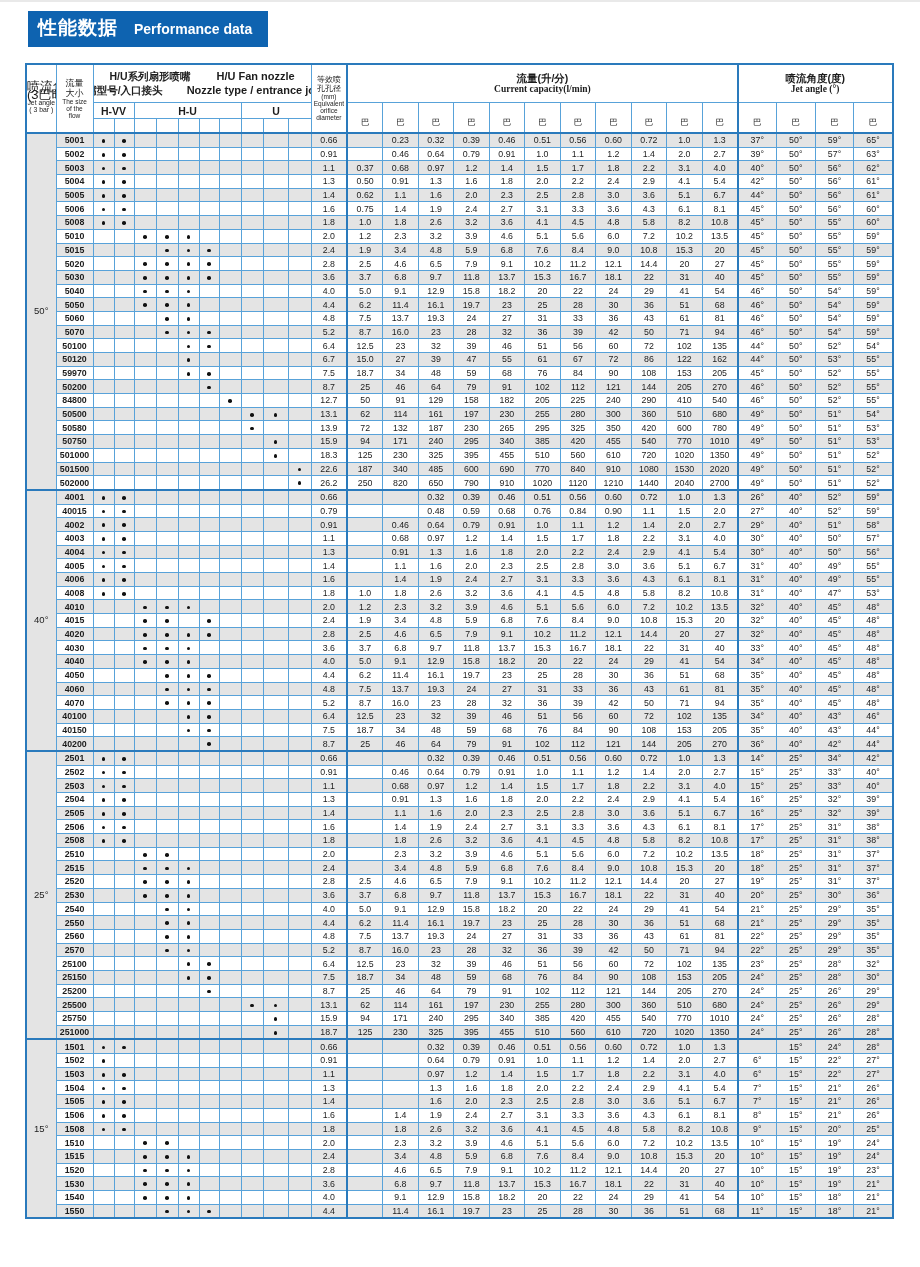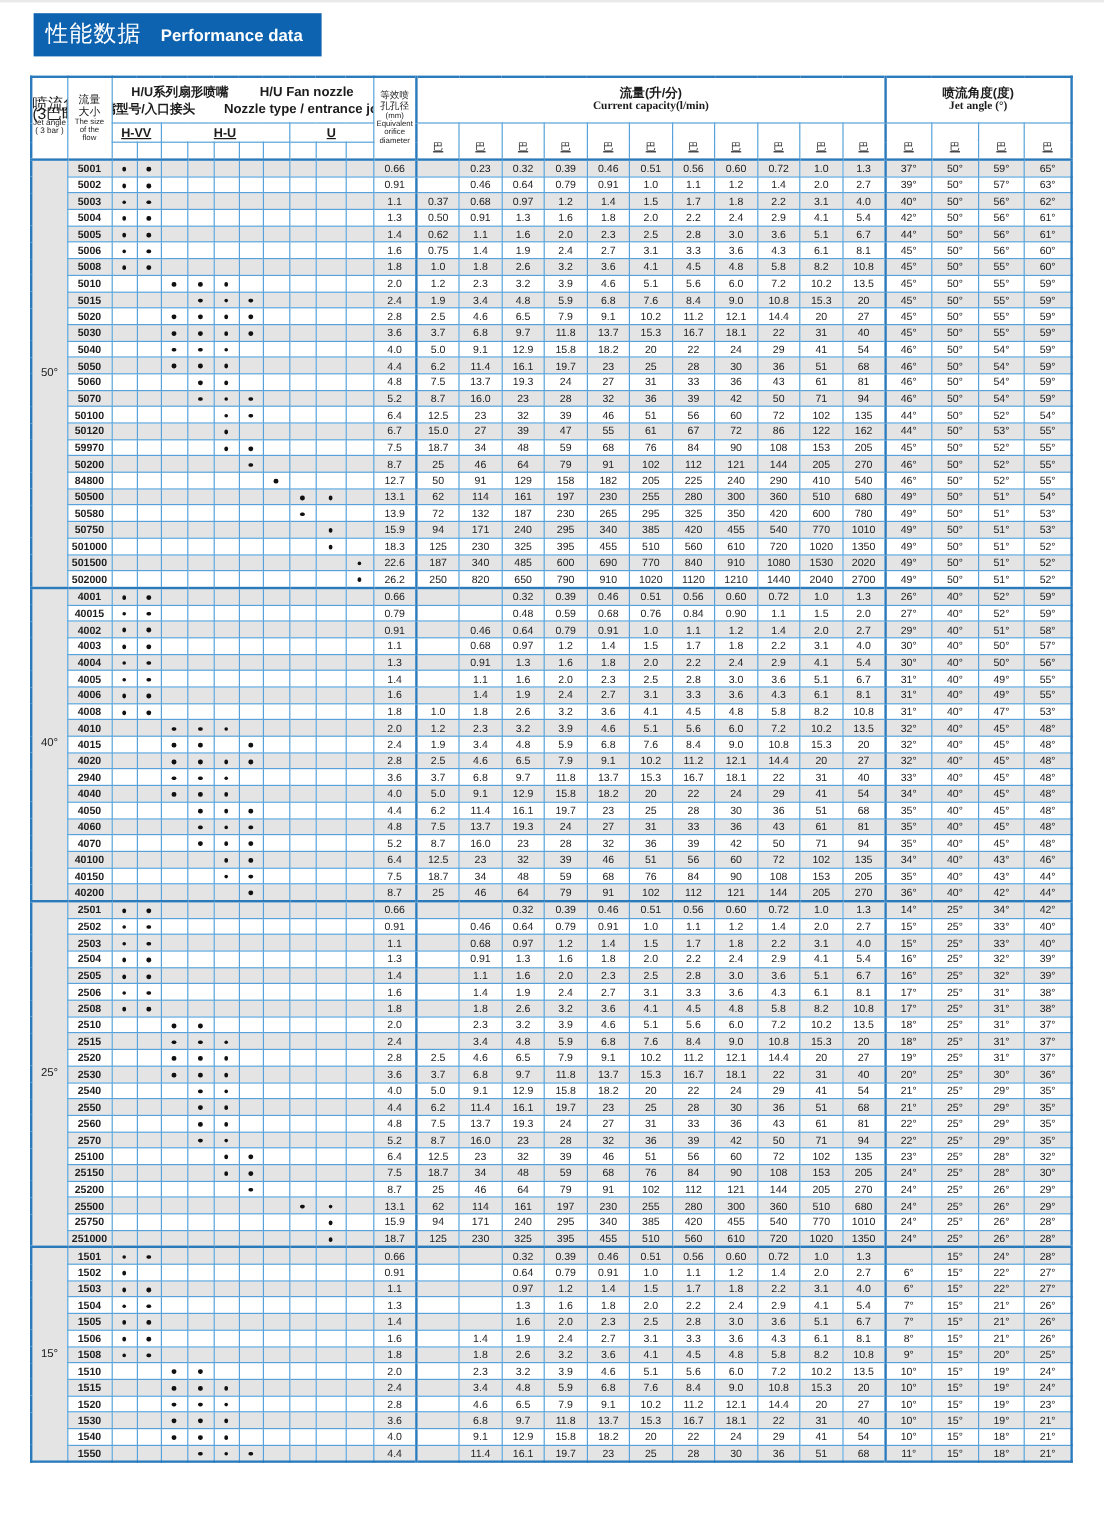--- a/index.html
+++ b/index.html
@@ -6,34 +6,34 @@
   body{
     width:920px;height:1267px;background:#ffffff;position:relative;
     font-family:"Liberation Sans", sans-serif;color:#1c1c1c;
     -webkit-font-smoothing:antialiased;
   }
   .topline{position:absolute;left:0;top:0;width:920px;height:2px;background:#e9e9e9;}
   .title-bar{
     position:absolute;left:28px;top:11px;background:#0e63b0;color:#fff;
     display:flex;align-items:baseline;gap:16px;padding:4px 16px 6px 10px;
   }
-  .title-zh{font-size:19px;font-weight:normal;letter-spacing:1px;}
+  .title-zh{font-size:19px;font-weight:bold;letter-spacing:1px;}
   .title-en{font-size:14px;font-weight:bold;}
   .table-wrap{position:absolute;left:25px;top:63px;}
   table.perf{
     border-collapse:collapse;table-layout:fixed;width:868px;
     border:2px solid #2a7abc;
   }
   .perf th,.perf td{
     border:1px solid #58a2d9;padding:0;text-align:center;vertical-align:middle;
     overflow:hidden;white-space:nowrap;
   }
   .perf thead th{background:#ffffff;font-weight:bold;}
   thead tr.h1 th{height:37px;}
-  thead tr.h2 th{height:15px;text-decoration:underline;}
+  thead tr.h2 th{height:15px;}
   thead tr.h3 th{height:13px;}
   .corner div{font-size:6.8px;line-height:7.6px;font-weight:normal;}
   .corner .zh{font-size:13px;}
   .flowhead .zh{font-size:9px;line-height:10px;font-weight:normal;}
   .flowhead .en{font-size:6.5px;line-height:7px;font-weight:normal;}
   .nozzlehead .l1{display:flex;justify-content:center;gap:26px;align-items:baseline;}
   .nozzlehead .l2{display:flex;justify-content:center;gap:24px;align-items:baseline;}
   .nozzlehead .zh{font-size:10.5px;font-weight:bold;}
   .nozzlehead .en{font-size:11px;font-weight:bold;}
   .orificehead div{font-size:6.5px;line-height:7px;font-weight:normal;}
@@ -1284,21 +1284,21 @@
           <td class="val">12.1</td>
           <td class="val">14.4</td>
           <td class="val">20</td>
           <td class="val">27</td>
           <td class="val sec-start">32°</td>
           <td class="val">40°</td>
           <td class="val">45°</td>
           <td class="val">48°</td>
         </tr>
         <tr class="">
-          <td class="model">2940</td>
+          <td class="model">4030</td>
           <td class="dot-cell"></td>
           <td class="dot-cell"></td>
           <td class="dot-cell"><span class="dot"></span></td>
           <td class="dot-cell"><span class="dot"></span></td>
           <td class="dot-cell"><span class="dot"></span></td>
           <td class="dot-cell"></td>
           <td class="dot-cell"></td>
           <td class="dot-cell"></td>
           <td class="dot-cell"></td>
           <td class="dot-cell"></td>

